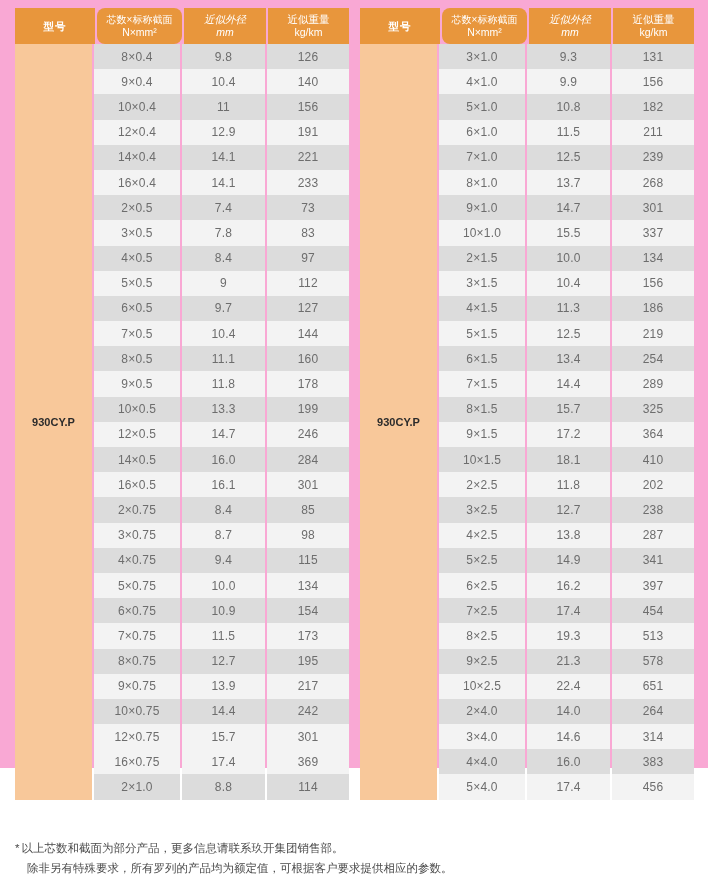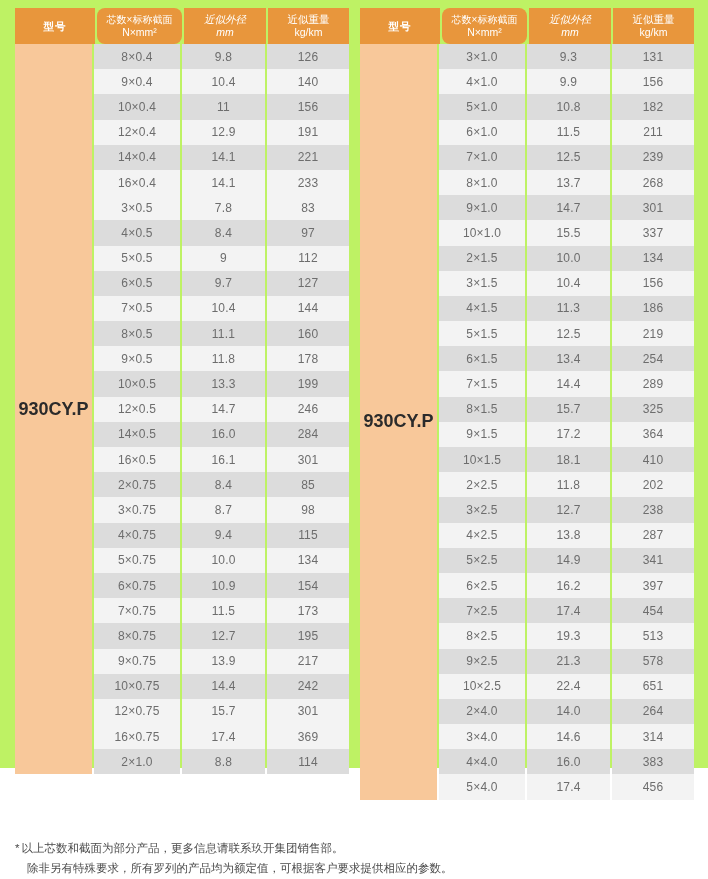--- a/index.html
+++ b/index.html
@@ -7,21 +7,21 @@
     width: 708px;
     height: 879px;
     background: #ffffff;
     font-family: "Liberation Sans", "DejaVu Sans", sans-serif;
     overflow: hidden;
   }
   #root {
     position: relative;
     width: 708px;
     height: 768px;
-    background: #bef264;
+    background: #f9a8d4;
   }
   .tables-wrap {
     position: absolute;
     left: 0; top: 0;
     width: 708px;
     display: flex;
     gap: 11px;
     padding: 8px 10px 0 15px;
   }
   .spec-table {
@@ -62,21 +62,21 @@
   .tbody {
     display: flex;
     gap: 2px;
   }
   .model-col {
     width: 81px;
     background: #f8c89a;
     display: flex;
     align-items: center;
     justify-content: center;
-    font-size: 18px;
+    font-size: 11px;
     font-weight: bold;
     color: #2b2b2b;
   }
   .data-cols {
     flex: 1;
     display: flex;
     flex-direction: column;
   }
   .trow {
     display: flex;
@@ -162,20 +162,25 @@
             <div class="trow odd">
               <div class="td td-core">14×0.4</div>
               <div class="td td-dia">14.1</div>
               <div class="td td-wt">221</div>
             </div>
             <div class="trow even">
               <div class="td td-core">16×0.4</div>
               <div class="td td-dia">14.1</div>
               <div class="td td-wt">233</div>
             </div>
+            <div class="trow odd">
+              <div class="td td-core">2×0.5</div>
+              <div class="td td-dia">7.4</div>
+              <div class="td td-wt">73</div>
+            </div>
             <div class="trow even">
               <div class="td td-core">3×0.5</div>
               <div class="td td-dia">7.8</div>
               <div class="td td-wt">83</div>
             </div>
             <div class="trow odd">
               <div class="td td-core">4×0.5</div>
               <div class="td td-dia">8.4</div>
               <div class="td td-wt">97</div>
             </div>

